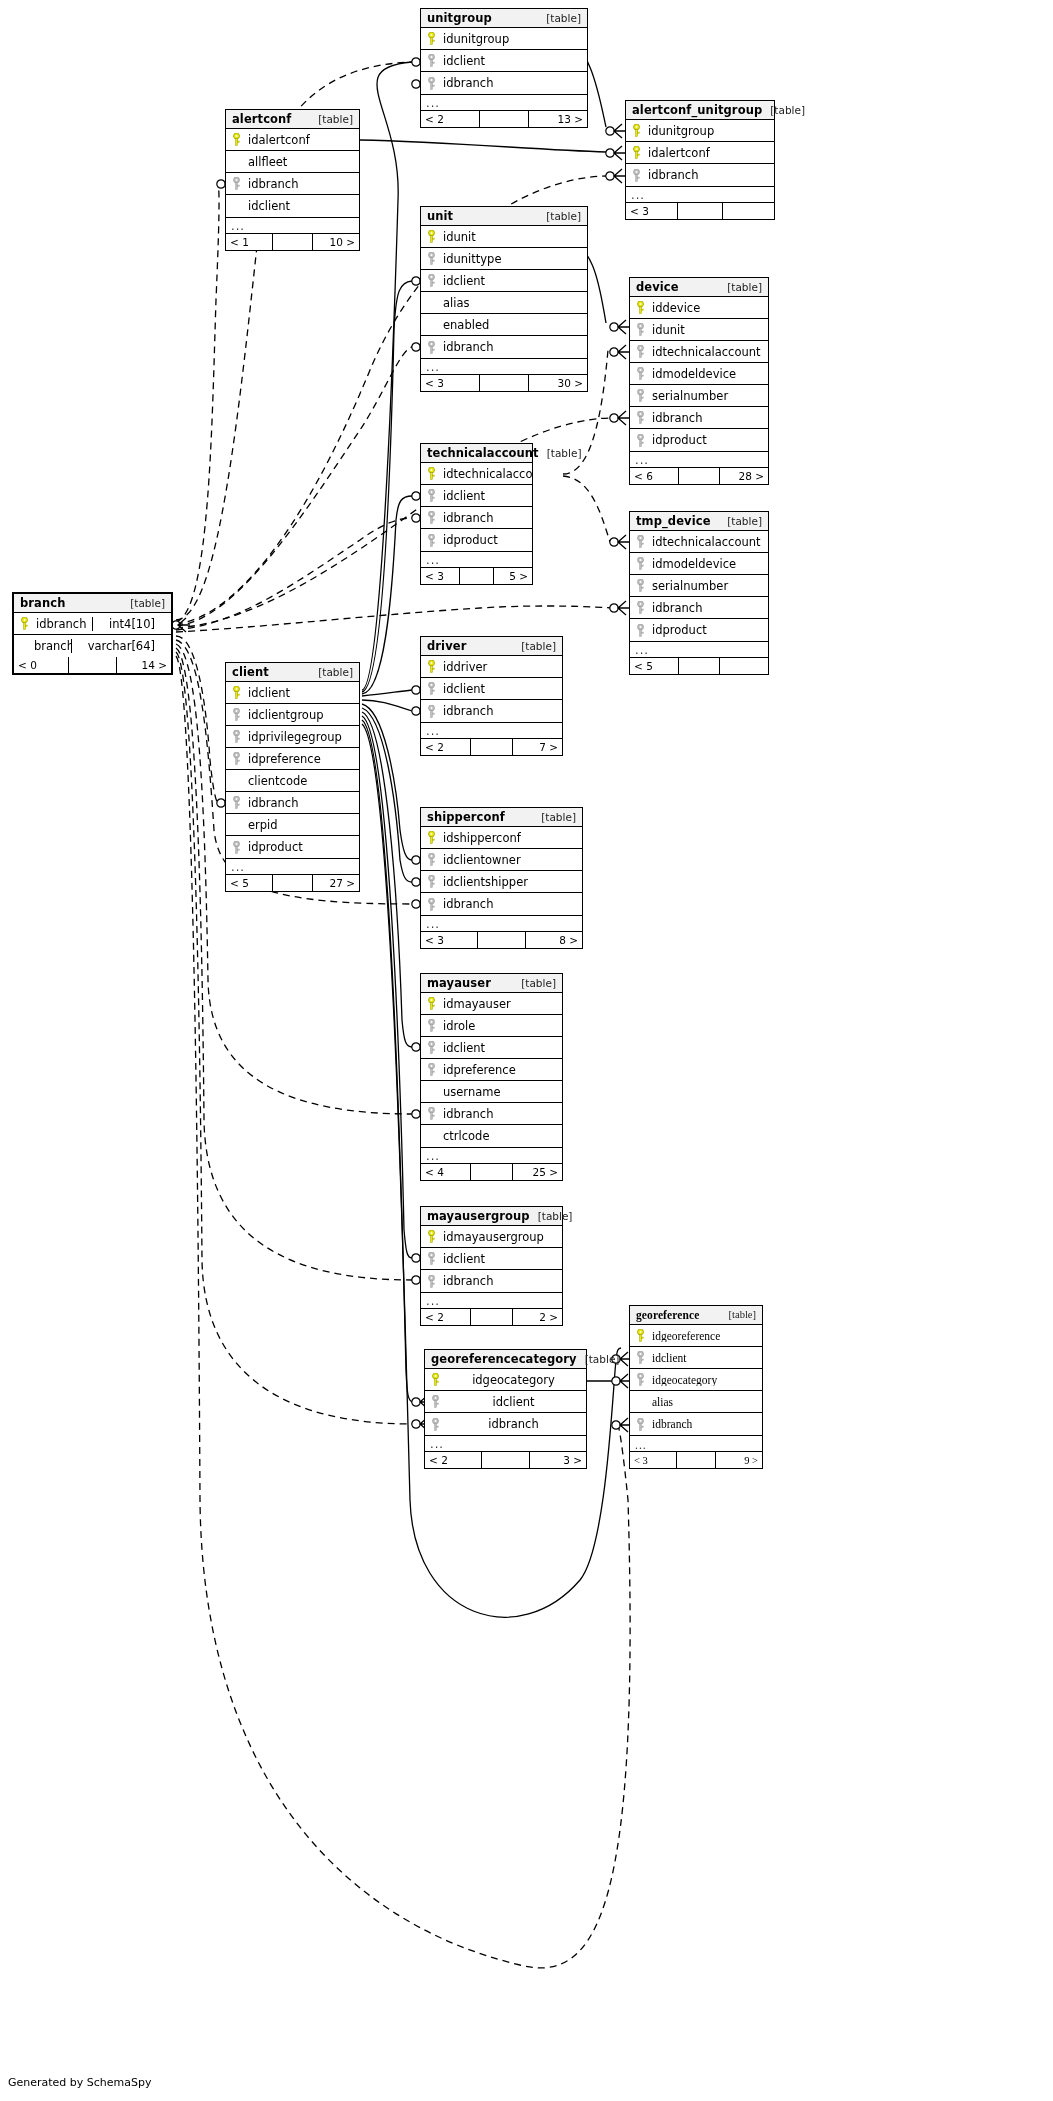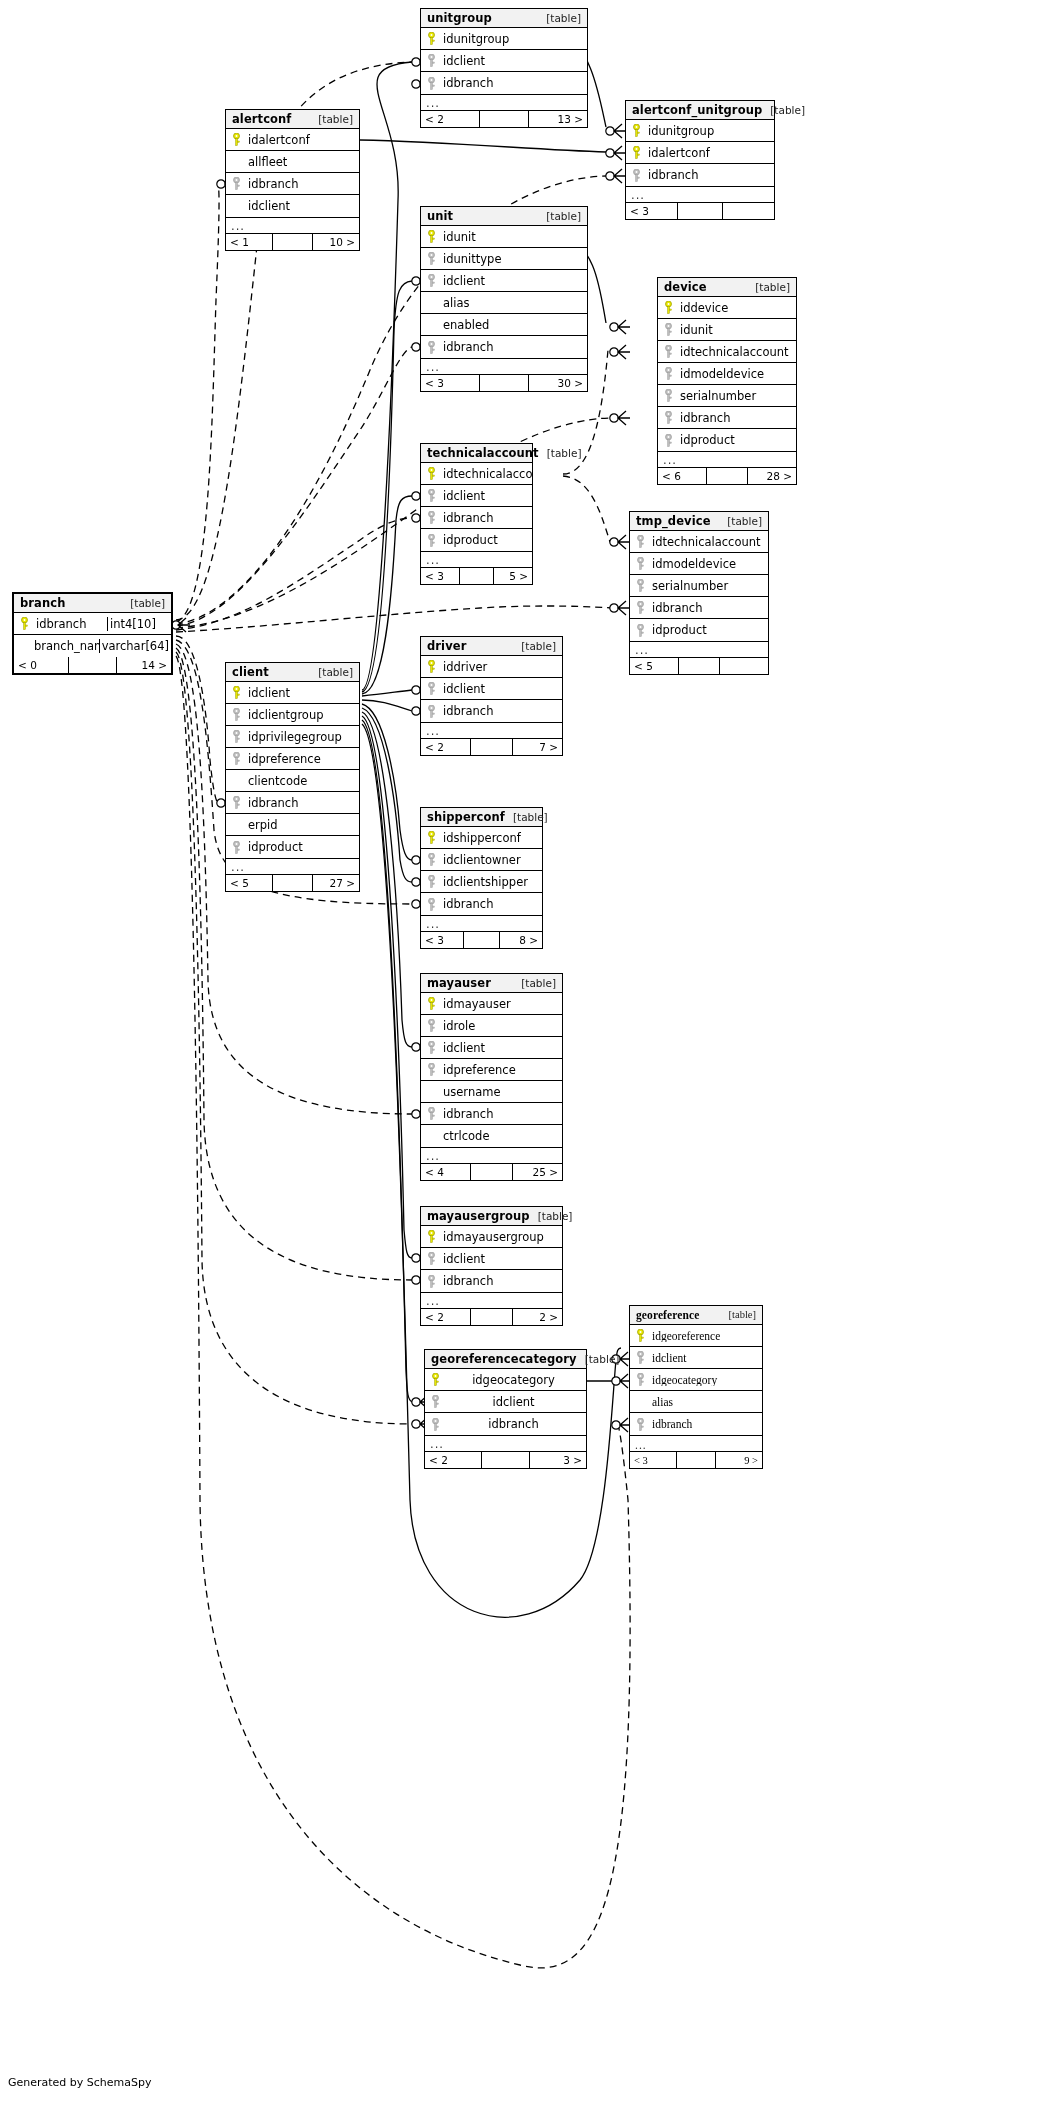--- a/index.html
+++ b/index.html
@@ -71,21 +71,21 @@
   .row-label {
     flex: 1;
     padding-left: 2px;
     font-size: 11.5px;
     overflow: hidden;
     text-overflow: clip;
   }
   .row-label.centered { text-align: center; padding-left: 0; padding-right: 4px; }
   .row-type {
     border-left: 1px solid #000000;
-    padding: 0 2px;
+    padding: 0 16px;
     font-size: 11.5px;
     min-width: 64px;
   }
   .row-ellipsis {
     display: flex;
     align-items: flex-end;
     border-bottom: 1px solid #000000;
     border-top: 1px solid #000000;
     height: 17px;
     padding-left: 5px;
@@ -440,21 +440,21 @@
             <span class="row-label">idbranch</span>
           </div>
         </div>
         <div class="row-ellipsis">...</div>
         <div class="tbl-foot">
           <span class="foot-cell">&lt; 3</span>
           <span class="foot-cell foot-mid"></span>
           <span class="foot-cell">30 &gt;</span>
         </div>
       </div>
-      <div class="table-node" style="left: 629px; top: 277px; width: 140px; margin-left: 28px;">
+      <div class="table-node" style="left: 629px; top: 277px; width: 140px;">
         <div class="tbl-head">
           <span class="tbl-name">device</span>
           <span class="tbl-tag">[table]</span>
         </div>
         <div class="tbl-rows">
           <div class="tbl-row">
             <span class="row-key">
   <svg class="key-icon" width="9" height="13" viewBox="0 0 9 13">
     <circle cx="4.5" cy="3" r="3" fill="#e8e800" stroke="#9a9a00" stroke-width="0.7"></circle>
     <circle cx="4.5" cy="3" r="1" fill="#ffffff"></circle>
@@ -823,21 +823,21 @@
             <span class="row-label">idproduct</span>
           </div>
         </div>
         <div class="row-ellipsis">...</div>
         <div class="tbl-foot">
           <span class="foot-cell">&lt; 5</span>
           <span class="foot-cell foot-mid"></span>
           <span class="foot-cell">27 &gt;</span>
         </div>
       </div>
-      <div class="table-node" style="left: 420px; top: 807px; width: 123px;">
+      <div class="table-node" style="left: 420px; top: 807px; width: 163px;">
         <div class="tbl-head">
           <span class="tbl-name">shipperconf</span>
           <span class="tbl-tag">[table]</span>
         </div>
         <div class="tbl-rows">
           <div class="tbl-row">
             <span class="row-key">
   <svg class="key-icon" width="9" height="13" viewBox="0 0 9 13">
     <circle cx="4.5" cy="3" r="3" fill="#e8e800" stroke="#9a9a00" stroke-width="0.7"></circle>
     <circle cx="4.5" cy="3" r="1" fill="#ffffff"></circle>

